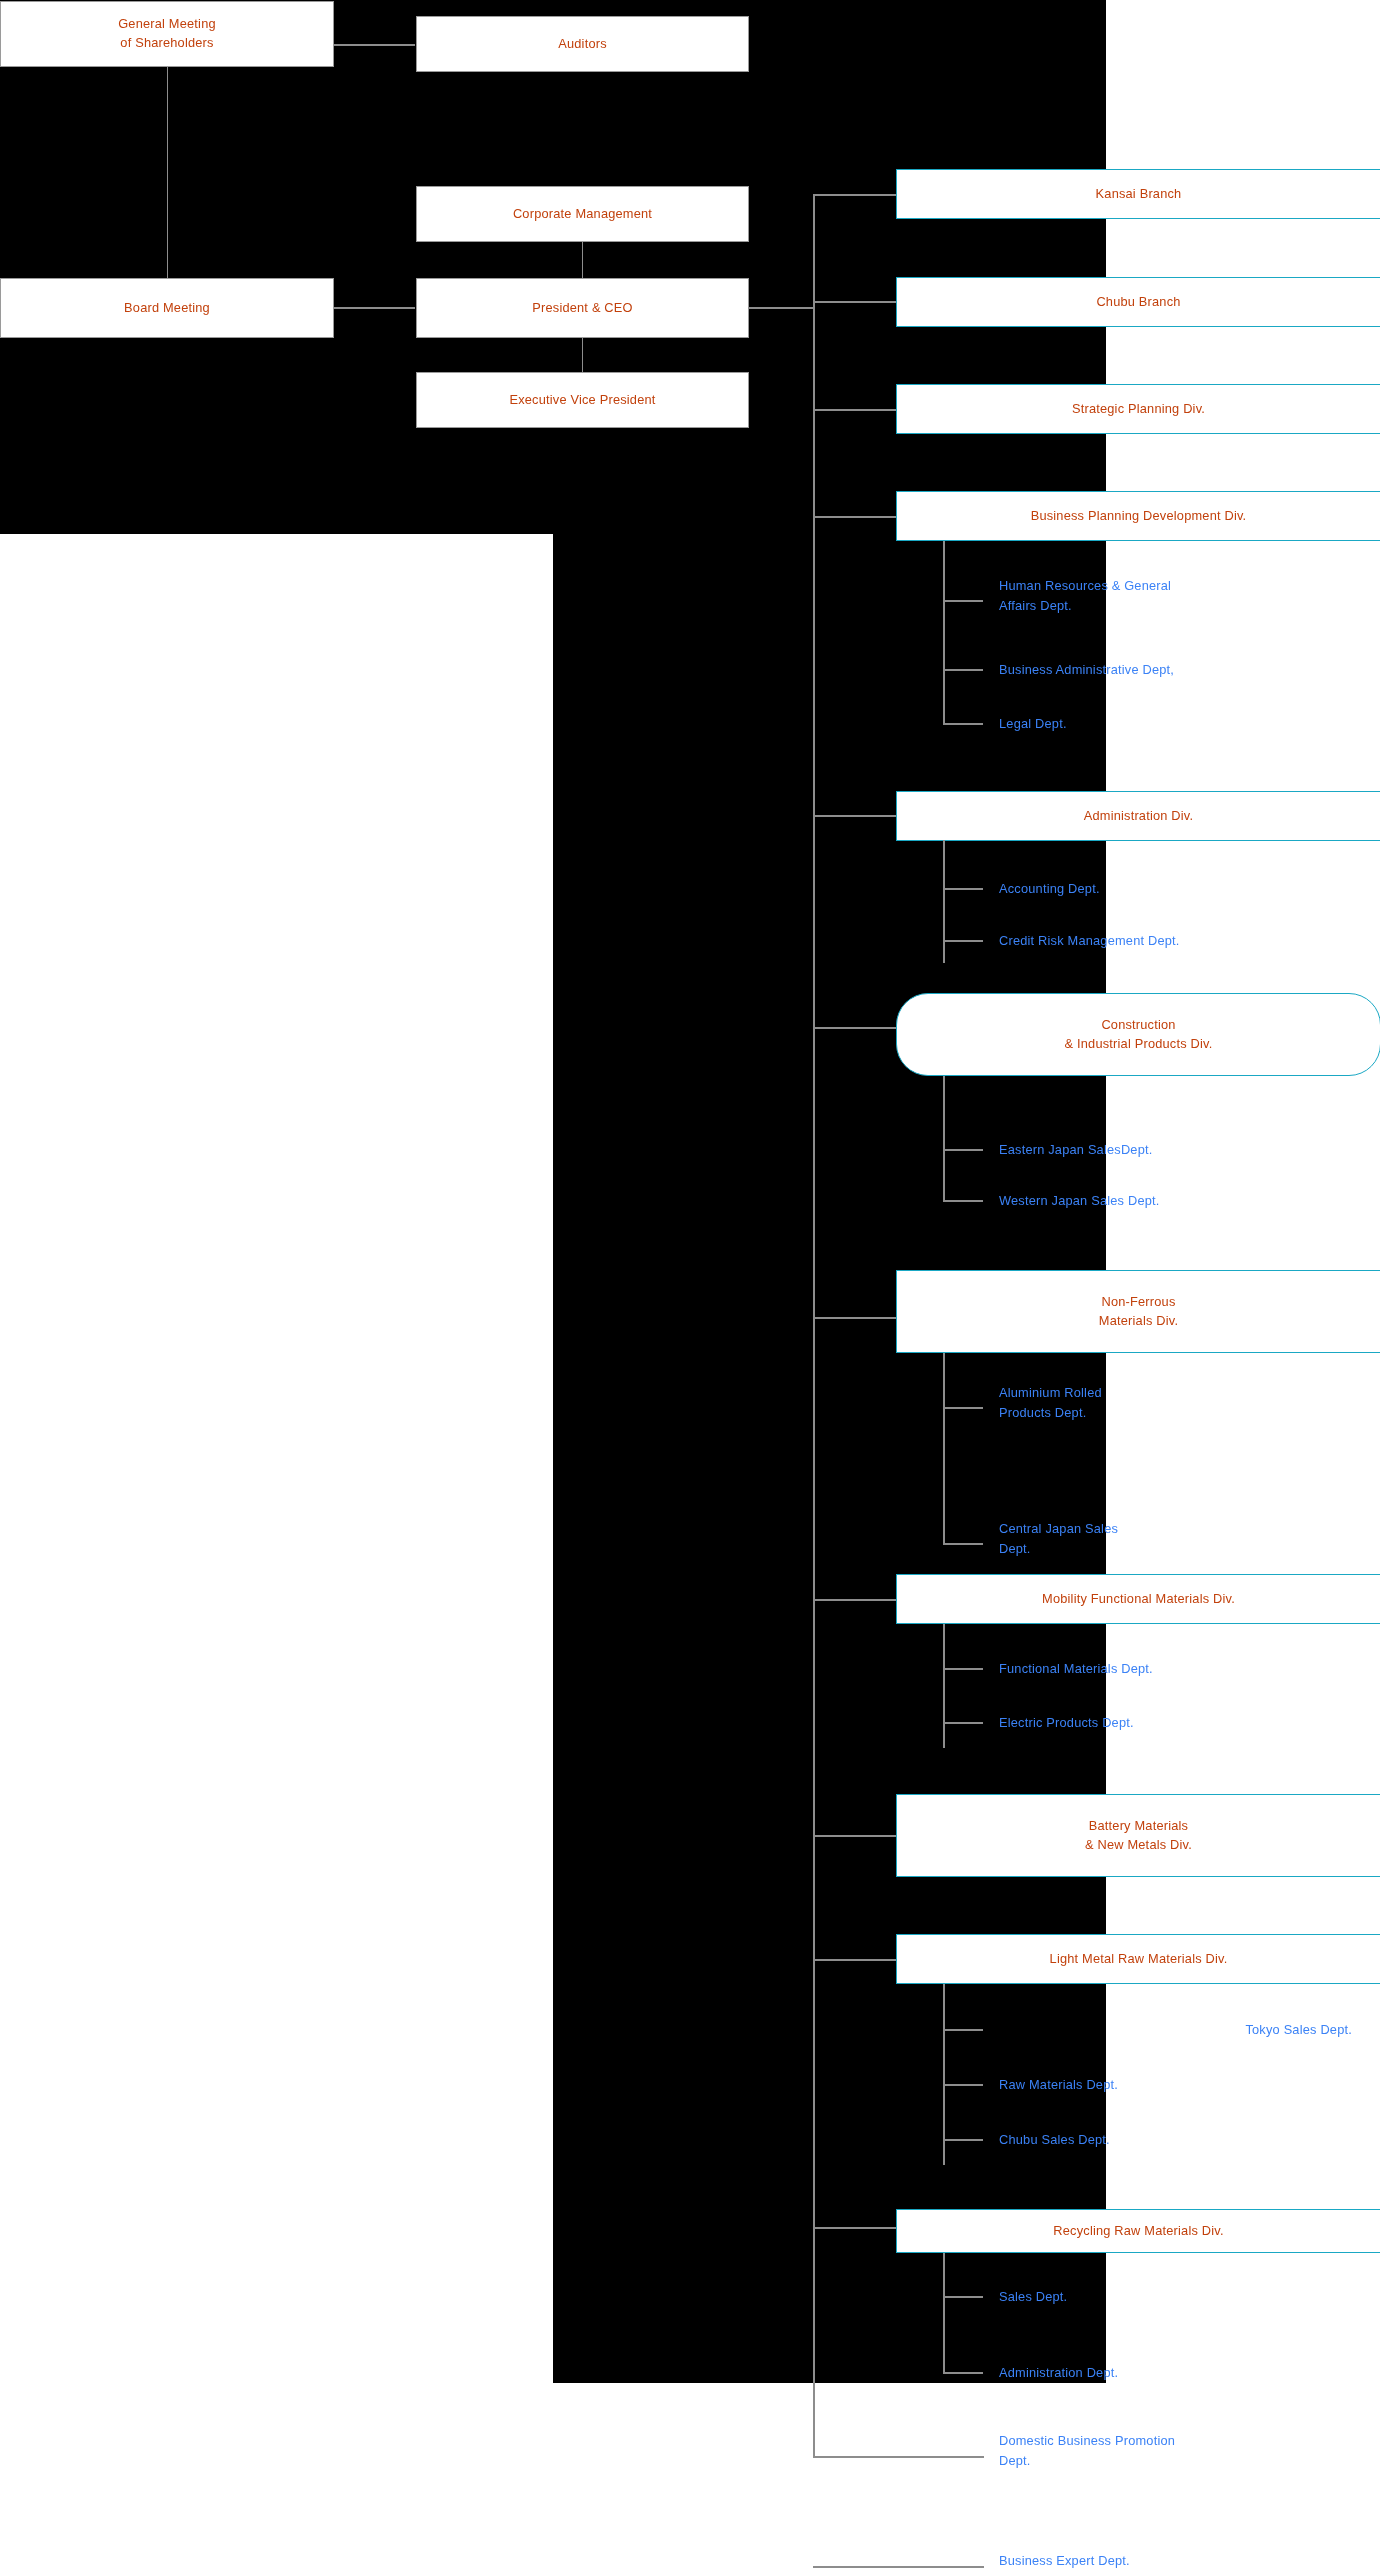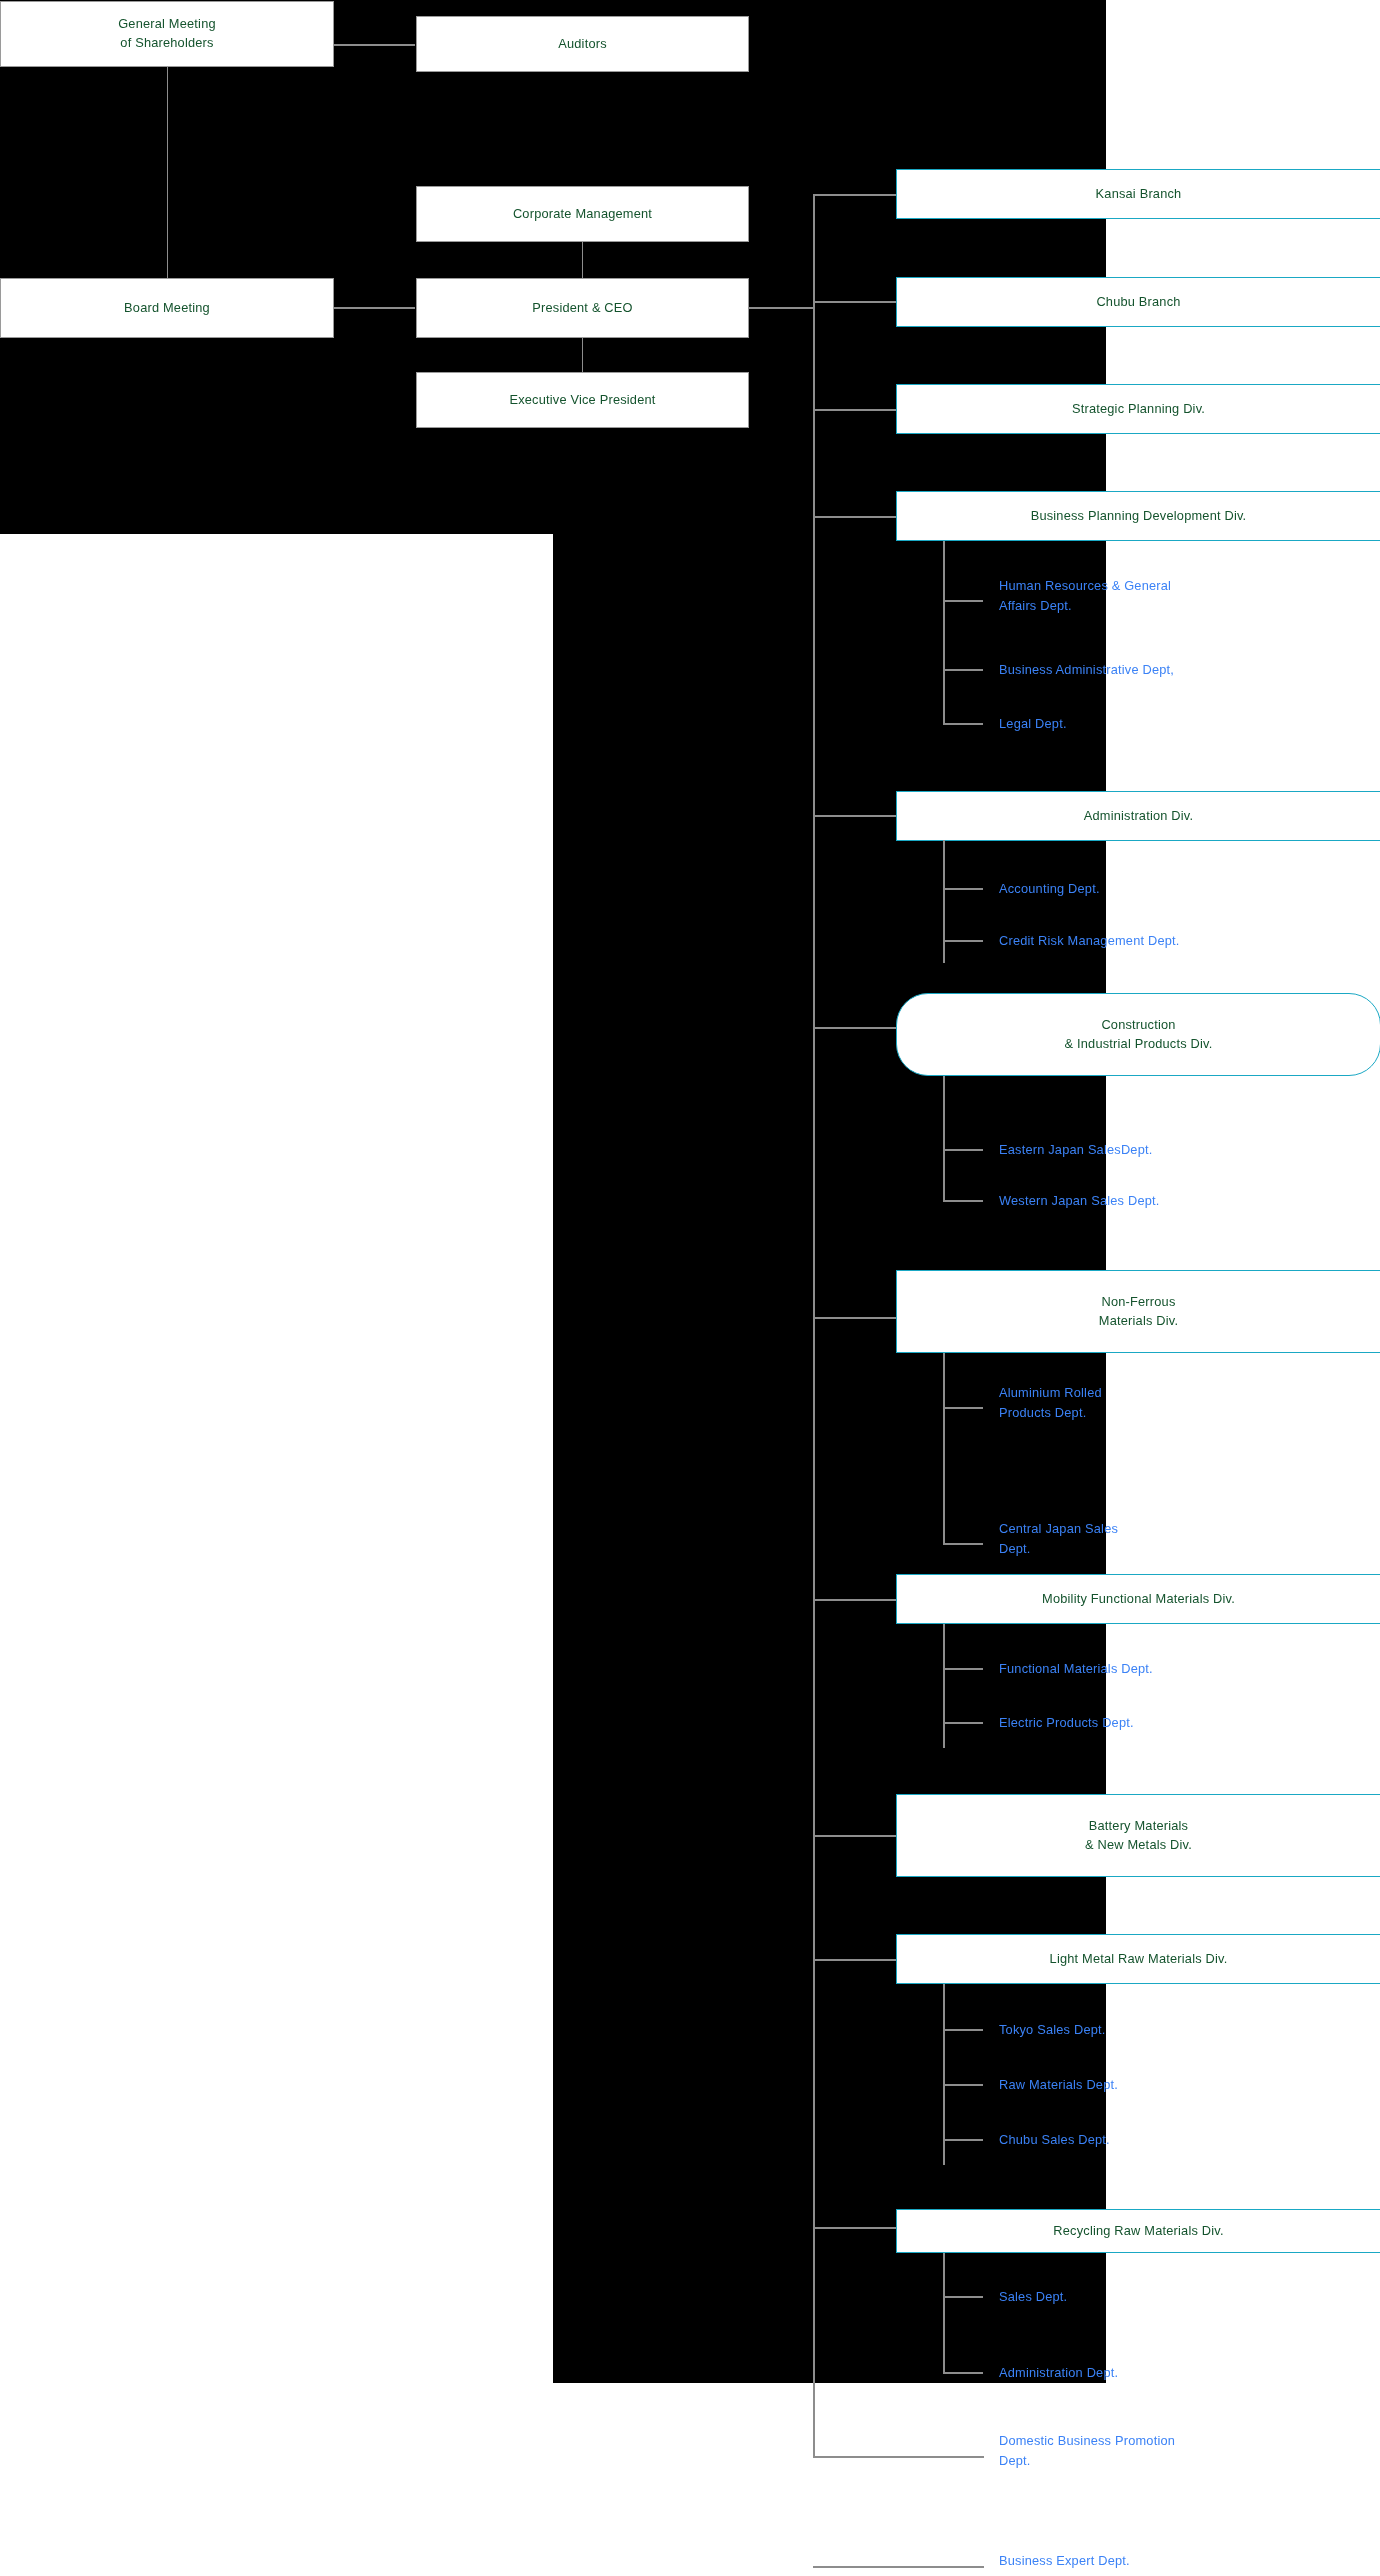--- a/index.html
+++ b/index.html
@@ -20,21 +20,21 @@
 
   
   .box{
     position:absolute;
     background:#ffffff;
     box-sizing:border-box;
     display:flex;
     flex-direction:column;
     align-items:center;
     justify-content:center;
-    color:#14532d;
+    color:#c2410c;
     font-weight:400;
     text-align:center;
     line-height:1.45;
   }
   .box.grey{border:0.8px solid #9a9a9a;font-size:12.8px;letter-spacing:0.2px;}
   .box.cyan{border:1.5px solid #1aa8c4;font-size:12.8px;letter-spacing:0.2px;}
   .box .ln{display:block;white-space:nowrap;}
 
   
   .ln-h{position:absolute;height:1.5px;background:#8d8d8d;}
@@ -176,21 +176,21 @@
     <span class="ln">Battery Materials</span>
     <span class="ln">&amp; New Metals Div.</span>
   </div>
 
   <div class="ln-h" style="left:813px;top:1959px;width:83px;"></div>
   <div class="box cyan" style="left:896px;top:1934px;width:485px;height:50px;">
     <span class="ln">Light Metal Raw Materials Div.</span>
   </div>
   <div class="ln-v" style="left:943px;top:1984px;height:181px;"></div>
   <div class="ln-h" style="left:943px;top:2029px;width:40px;"></div>
-  <div class="dept" style="left:999px;top:2020px;width:353px;">Tokyo Sales Dept.</div>
+  <div class="dept" style="left:999px;top:2020px;width:353px;text-align:right;">Tokyo Sales Dept.</div>
   <div class="ln-h" style="left:943px;top:2084px;width:40px;"></div>
   <div class="dept" style="left:999px;top:2075px;width:353px;">Raw Materials Dept.</div>
   <div class="ln-h" style="left:943px;top:2139px;width:40px;"></div>
   <div class="dept" style="left:999px;top:2130px;width:353px;">Chubu Sales Dept.</div>
 
   <div class="ln-h" style="left:813px;top:2227px;width:83px;"></div>
   <div class="box cyan" style="left:896px;top:2209px;width:485px;height:44px;">
     <span class="ln">Recycling Raw Materials Div.</span>
   </div>
   <div class="ln-v" style="left:943px;top:2253px;height:120px;"></div>

